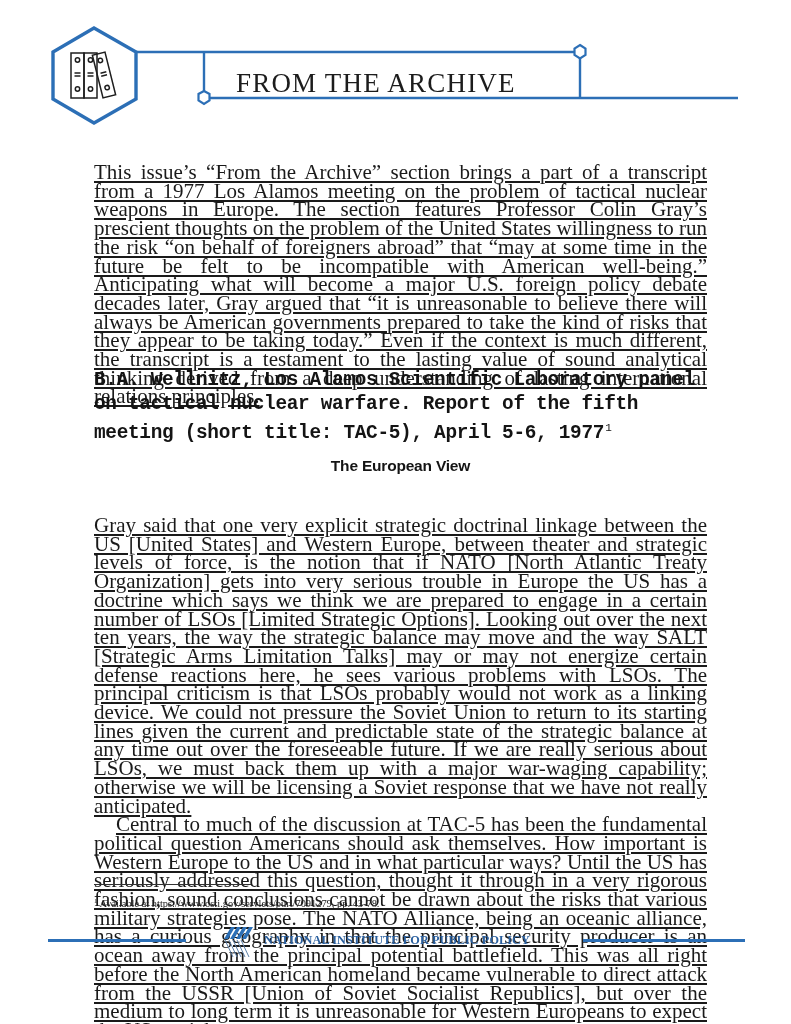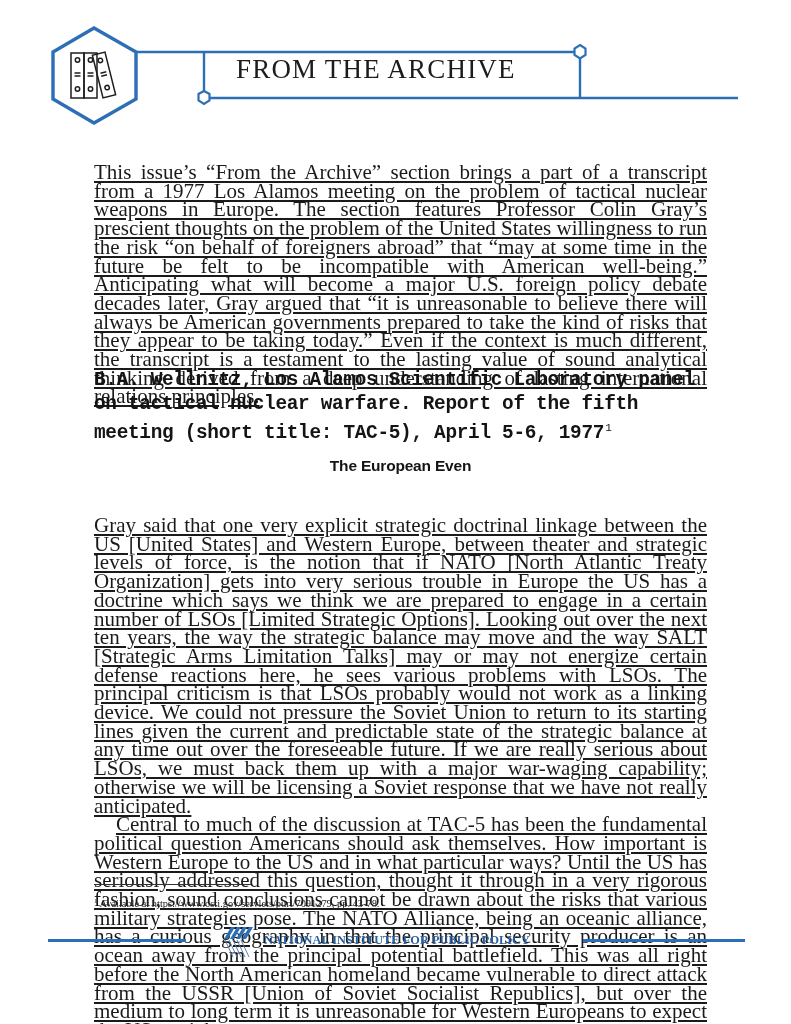--- a/index.html
+++ b/index.html
@@ -1,18 +1,18 @@
 <!DOCTYPE html>
 <html><head>
   <meta charset="utf-8">
   <style>
     html, body { margin: 0; padding: 0; background: #ffffff; }
     body { width: 791px; height: 1024px; position: relative; overflow: hidden; font-family: "Liberation Serif", "DejaVu Serif", serif; color: #1a1a1a; }
     .header-svg { position: absolute; left: 0; top: 0; }
-    .header-title { position: absolute; left: 236px; top: 54px; font-family: "Liberation Serif", serif; font-size: 27px; letter-spacing: 1.2px; color: #1c1c1c; white-space: nowrap; }
+    .header-title { position: absolute; left: 236px; top: 68px; font-family: "Liberation Serif", serif; font-size: 27px; letter-spacing: 1.2px; color: #1c1c1c; white-space: nowrap; }
     .content { position: absolute; left: 94px; width: 613px; }
     .intro { top: 163px; }
     p { margin: 0; font-size: 21px; line-height: 18.7px; text-align: justify; text-decoration: underline; }
     .indent { text-indent: 22px; }
     .report-title { position: absolute; left: 94px; top: 368px; width: 620px; font-family: Liberation Mono, monospace; font-weight: bold; font-size: 19.4px; line-height: 24px; color: #141414; letter-spacing: -0.3px; }
     .report-title sup { font-size: 11px; font-weight: normal; vertical-align: 7px; margin-left: 1px; }
     .section-heading { position: absolute; left: 94px; top: 457px; width: 613px; text-align: center; font-family: "Liberation Sans", sans-serif; font-weight: bold; font-size: 15.5px; color: #141414; letter-spacing: -0.2px; }
     .body-text { top: 516px; }
     .footnote-rule { position: absolute; left: 94px; top: 884px; width: 157px; height: 1px; background: #333; }
     .footnote { position: absolute; left: 94px; top: 897px; font-size: 10.4px; color: #222; white-space: nowrap; }
@@ -67,21 +67,21 @@
 <div class="header-title">FROM THE ARCHIVE</div>
 
 <div class="content intro">
   <p>This issue’s “From the Archive” section brings a part of a transcript from a 1977 Los Alamos meeting on the problem of tactical nuclear weapons in Europe. The section features Professor Colin Gray’s prescient thoughts on the problem of the United States willingness to run the risk “on behalf of foreigners abroad” that “may at some time in the future be felt to be incompatible with American well-being.” Anticipating what will become a major U.S. foreign policy debate decades later, Gray argued that “it is unreasonable to believe there will always be American governments prepared to take the kind of risks that they appear to be taking today.” Even if the context is much different, the transcript is a testament to the lasting value of sound analytical thinking derived from a deep understanding of lasting international relations principles.</p>
 </div>
 
 <div class="report-title">
   <span>B.A. Wellnitz, Los Alamos Scientific Laboratory panel on tactical nuclear warfare. Report of the fifth meeting (short title: TAC-5), April 5-6, 1977</span><sup>1</sup>
 </div>
 
-<div class="section-heading">The European Even</div>
+<div class="section-heading">The European View</div>
 
 <div class="content body-text">
   <p>Gray said that one very explicit strategic doctrinal linkage between the US [United States] and Western Europe, between theater and strategic levels of force, is the notion that if NATO [North Atlantic Treaty Organization] gets into very serious trouble in Europe the US has a doctrine which says we think we are prepared to engage in a certain number of LSOs [Limited Strategic Options]. Looking out over the next ten years, the way the strategic balance may move and the way SALT [Strategic Arms Limitation Talks] may or may not energize certain defense reactions here, he sees various problems with LSOs. The principal criticism is that LSOs probably would not work as a linking device. We could not pressure the Soviet Union to return to its starting lines given the current and predictable state of the strategic balance at any time out over the foreseeable future. If we are really serious about LSOs, we must back them up with a major war-waging capability; otherwise we will be licensing a Soviet response that we have not really anticipated.</p>
   <p class="indent">Central to much of the discussion at TAC-5 has been the fundamental political question Americans should ask themselves. How important is Western Europe to the US and in what particular ways? Until the US has seriously addressed this question, thought it through in a very rigorous fashion, sound conclusions cannot be drawn about the risks that various military strategies pose. The NATO Alliance, being an oceanic alliance, has a curious geography in that the principal security producer is an ocean away from the principal potential battlefield. This was all right before the North American homeland became vulnerable to direct attack from the USSR [Union of Soviet Socialist Republics], but over the medium to long term it is unreasonable for Western Europeans to expect the US to pick up</p>
 </div>
 
 <div class="footnote-rule"></div>
 <div class="footnote">
   <sup>1</sup><span>Available at https://www.osti.gov/servlets/purl/7091279, pp. 43-78.</span>
 </div>

